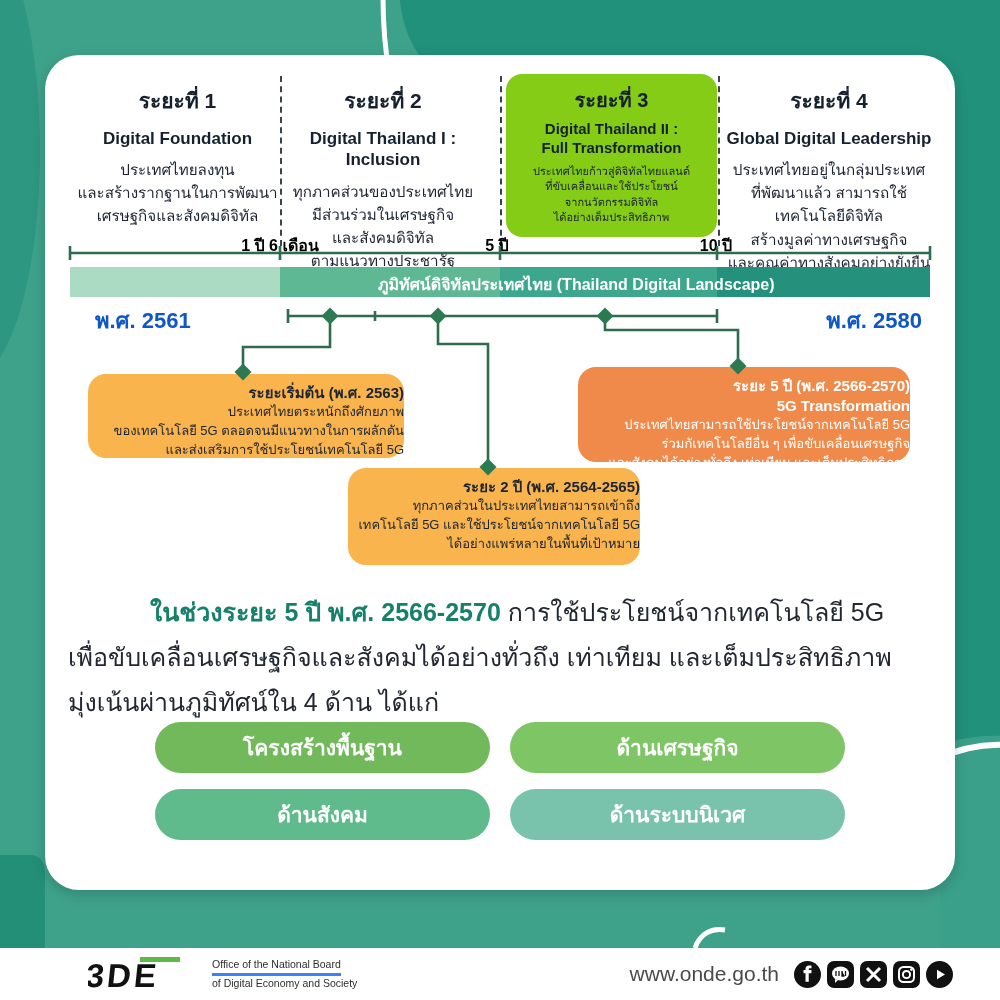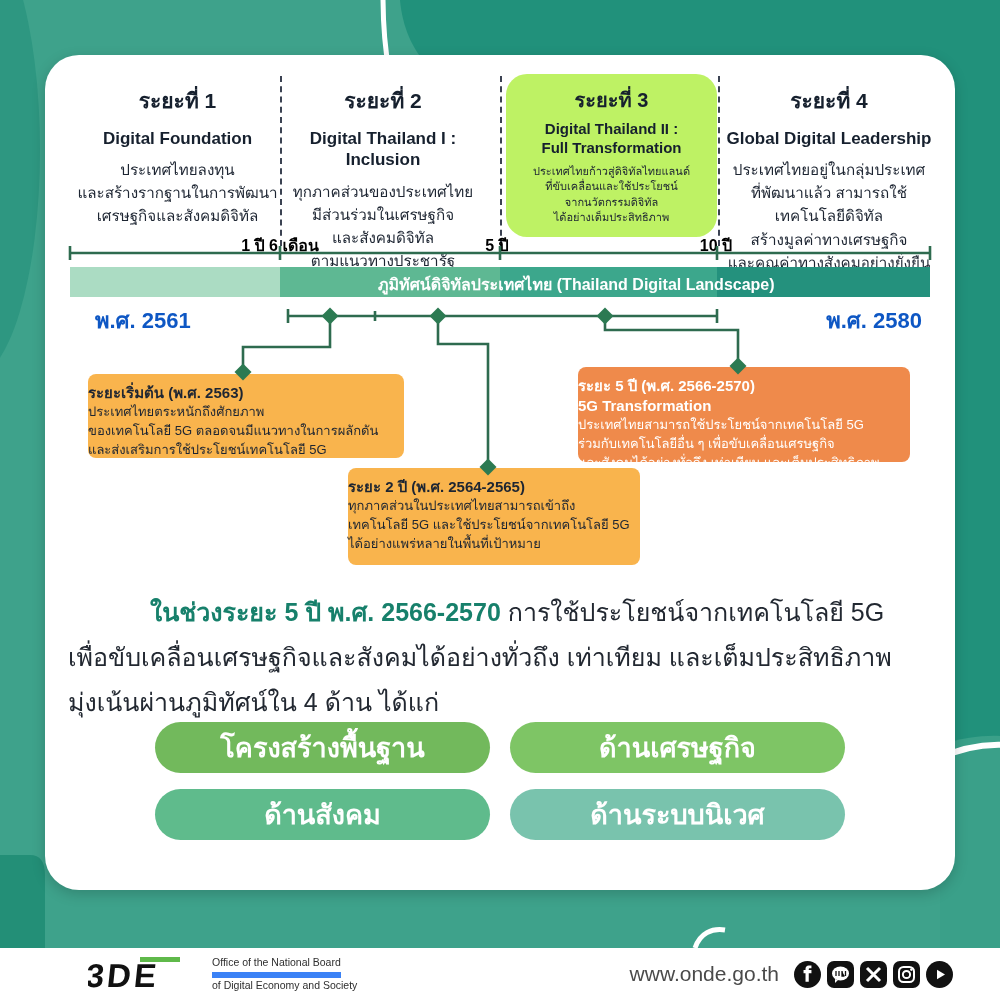--- a/index.html
+++ b/index.html
@@ -29,43 +29,43 @@
   .bar{position:absolute;left:70px;top:267px;width:860px;height:30px;display:flex;z-index:2;}
   .seg{height:100%;}
   .s0{width:210px;} .s1{width:220px;} .s2{width:217px;} .s3{width:213px;}
   .bar-label{position:absolute;left:378px;top:272px;width:334px;text-align:center;font-size:16px;
              font-weight:bold;color:#ffffff;z-index:3;white-space:nowrap;}
   .year{position:absolute;top:303px;font-size:22px;font-weight:bold;color:#0e57c4;z-index:2;}
   .y-start{left:95px;} .y-end{right:78px;}
   
   .overlay{position:absolute;left:0;top:0;z-index:4;pointer-events:none;}
   
-  .obox{position:absolute;border-radius:8px;text-align:left;z-index:3;box-sizing:border-box;padding-top:8px;}
+  .obox{position:absolute;border-radius:18px;text-align:right;z-index:3;box-sizing:border-box;padding-top:8px;}
   .obox-title{font-size:15px;font-weight:bold;line-height:1.4;}
   .obox-sub{font-size:15px;font-weight:bold;line-height:1.35;}
   .obox-desc{font-size:13px;line-height:1.45;white-space:pre-line;}
   .b1{left:88px;top:374px;width:316px;height:84px;color:#1d2532;}
   .b2{left:348px;top:468px;width:292px;height:97px;color:#1d2532;}
   .b3{left:578px;top:367px;width:332px;height:95px;color:#ffffff;}
   
   .para{position:absolute;left:68px;top:590px;width:868px;font-size:25px;line-height:1.8;
         color:#222831;z-index:2;text-indent:82px;}
   .para .lead{font-weight:bold;}
   .para br + *{text-indent:0;}
   
   .pills{position:absolute;left:155px;top:722px;width:690px;display:grid;
          grid-template-columns:335px 335px;column-gap:20px;row-gap:16px;z-index:2;}
   .pill{height:51px;border-radius:26px;display:flex;align-items:center;justify-content:center;
-        color:#ffffff;font-size:27px;font-weight:bold;}
+        color:#ffffff;font-size:21px;font-weight:bold;}
   
   .footer{position:absolute;left:0;top:948px;width:1000px;height:52px;background:#ffffff;z-index:2;
           display:flex;align-items:center;justify-content:space-between;}
   .f-left{display:flex;align-items:center;margin-left:88px;}
   .org{margin-left:14px;font-size:10.5px;color:#2e2e2e;line-height:1.45;}
-  .org .l1{border-bottom:6px solid #3b82f6;display:inline-block;padding-bottom:1px;}
+  .org .l1{border-bottom:3px solid #3b82f6;display:inline-block;padding-bottom:1px;}
   .f-right{display:flex;align-items:center;margin-right:46px;}
   .website{font-size:21px;color:#4a4a4a;margin-right:14px;}
   .socials{display:flex;gap:4px;}
   .socials svg{display:block;}
 </style>
 </head>
 <body>
 
 <div class="page">
 
@@ -97,21 +97,21 @@
 
   <div class="phase p2">
     <div class="phase-title">ระยะที่ 2</div>
     <div class="phase-sub">Digital Thailand I : Inclusion</div>
     <div class="phase-desc">ทุกภาคส่วนของประเทศไทย
 มีส่วนร่วมในเศรษฐกิจ
 และสังคมดิจิทัล
 ตามแนวทางประชารัฐ</div>
   </div>
 
-  <div class="phase p3-panel" style="background: #bef264; border-radius: 21px;">
+  <div class="phase p3-panel" style="background: #84cc16;">
     <div class="phase-title">ระยะที่ 3</div>
     <div class="phase-sub">Digital Thailand II :
 Full Transformation</div>
     <div class="phase-desc">ประเทศไทยก้าวสู่ดิจิทัลไทยแลนด์
 ที่ขับเคลื่อนและใช้ประโยชน์
 จากนวัตกรรมดิจิทัล
 ได้อย่างเต็มประสิทธิภาพ</div>
   </div>
 
   <div class="phase p4">
@@ -178,21 +178,21 @@
     <div class="obox-title">ระยะ 2 ปี (พ.ศ. 2564-2565)</div>
     <div class="obox-desc">ทุกภาคส่วนในประเทศไทยสามารถเข้าถึง
 เทคโนโลยี 5G และใช้ประโยชน์จากเทคโนโลยี 5G
 ได้อย่างแพร่หลายในพื้นที่เป้าหมาย</div>
   </div>
 
   <div class="obox b3" style="background: rgb(239, 138, 75);">
     <div class="obox-title">ระยะ 5 ปี (พ.ศ. 2566-2570)</div>
     <div class="obox-sub">5G Transformation</div>
     <div class="obox-desc">ประเทศไทยสามารถใช้ประโยชน์จากเทคโนโลยี 5G
-ร่วมกับเทคโนโลยีอื่น ๆ เพื่อขับเคลื่อนเศรษฐกิจ
+ร่วมกัเทคโนโลยีอื่น ๆ เพื่อขับเคลื่อนเศรษฐกิจ
 และสังคมได้อย่างทั่วถึง เท่าเทียม และเต็มประสิทธิภาพ</div>
   </div>
 
   <div class="para">
     <span class="lead" style="color: rgb(23, 128, 107);">ในช่วงระยะ 5 ปี พ.ศ. 2566-2570</span><span> การใช้ประโยชน์จากเทคโนโลยี 5G</span><br>
     <span>เพื่อขับเคลื่อนเศรษฐกิจและสังคมได้อย่างทั่วถึง เท่าเทียม และเต็มประสิทธิภาพ</span><br>
     <span>มุ่งเน้นผ่านภูมิทัศน์ใน 4 ด้าน ได้แก่</span>
   </div>
 
   <div class="pills">

